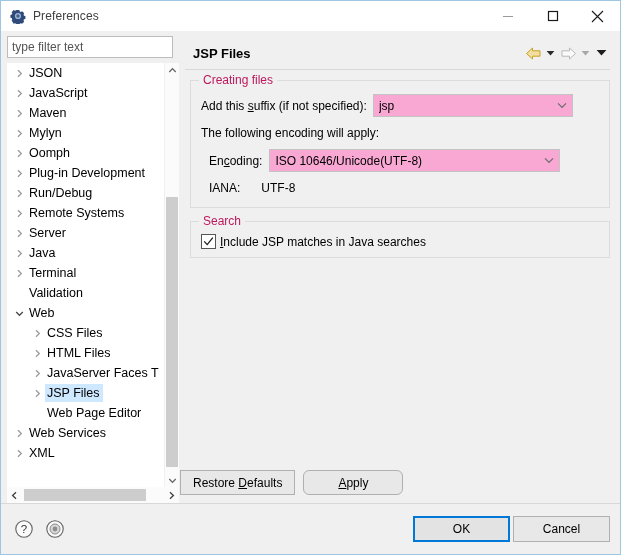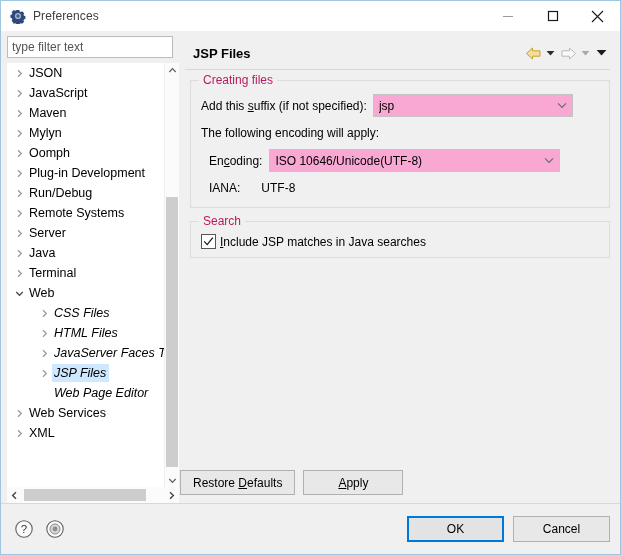--- a/index.html
+++ b/index.html
@@ -121,21 +121,21 @@
   }
   .titem .arrow svg { display:block; }
   .titem .tlabel {
     padding: 1px 3px 1px 2px;
     line-height: 16px;
   }
   .titem.selected .tlabel {
     background: #cde8ff;
   }
   .depth1 { padding-left: 4px; }
-  .depth2 { padding-left: 29px; font-style: italic; }
+  .depth2 { padding-left: 22px; }
 
   
   #vscroll {
     position: absolute;
     right: 0; top: 0; bottom: 16px;
     width: 14px;
     background: #fbfbfb;
     border-left: 1px solid #f0f0f0;
   }
   #vscroll .sbtn {
@@ -292,36 +292,36 @@
     font-family: "Liberation Sans", sans-serif;
     font-size: 12px;
     color: #000;
     display: flex;
     align-items: center;
     justify-content: center;
     padding: 0 12px;
     cursor: default;
   }
   #restore-defaults-button { min-width: 110px; }
-  #apply-button { min-width: 100px; }
+  #apply-button { min-width: 100px; border-radius: 6px; }
 
   
   #footer {
     height: 50px;
     flex: 0 0 auto;
     border-top: 1px solid #d8d8d8;
     background: #f0f0f0;
     display: flex;
     align-items: center;
     padding: 0 10px 0 12px;
     position: relative;
   }
   #footer-icons { display: flex; align-items: center; gap: 9px; flex: 1 1 auto; }
   .ficon { width: 22px; height: 22px; display:flex; align-items:center; justify-content:center; }
-  #footer-buttons { display: flex; gap: 9px; }
+  #footer-buttons { display: flex; gap: 3px; }
   #ok-button {
     width: 97px; height: 26px;
     border: 2px solid #0078d7;
     background: #e3e3e3;
     display: flex; align-items: center; justify-content: center;
     font-size: 12px;
     box-sizing: border-box;
     cursor: default;
   }
   #cancel-button {
@@ -455,20 +455,24 @@
             </div>
             <div class="titem depth1">
               <span class="arrow">
                 <svg width="9" height="9" viewBox="0 0 9 9">
                   <path d="M3 1.2 L6.3 4.5 L3 7.8" stroke="#9b9b9b" stroke-width="1.3" fill="none"></path>
                 </svg>
               </span>
               <span class="tlabel">Terminal</span>
             </div>
             <div class="titem depth1">
+              <span class="arrow"></span>
+              <span class="tlabel">Validation</span>
+            </div>
+            <div class="titem depth1">
               <span class="arrow">
                 <svg width="9" height="9" viewBox="0 0 9 9">
                   <path d="M1.2 3 L4.5 6.3 L7.8 3" stroke="#4a4a4a" stroke-width="1.3" fill="none"></path>
                 </svg>
               </span>
               <span class="tlabel">Web</span>
             </div>
             <div class="titem depth2">
               <span class="arrow">
                 <svg width="9" height="9" viewBox="0 0 9 9">

